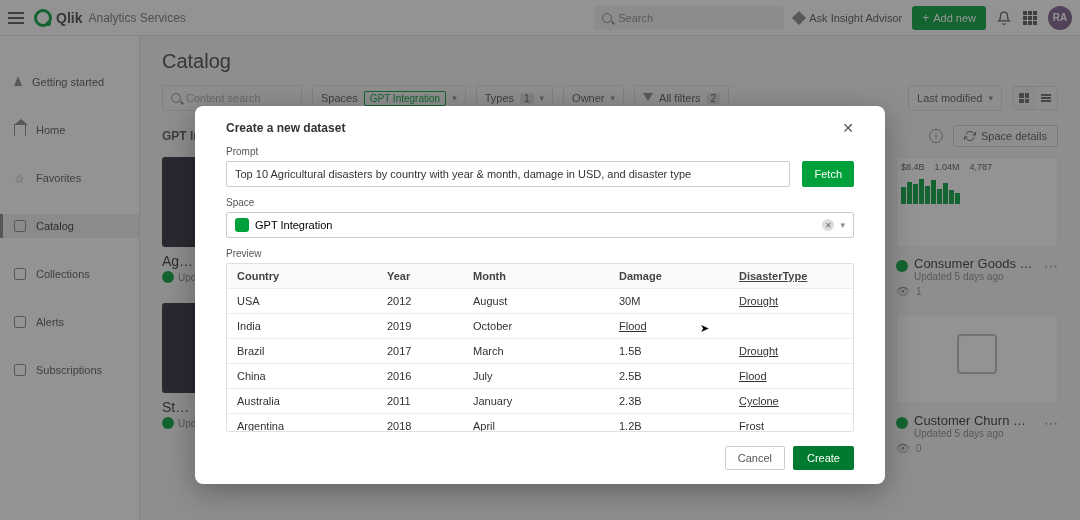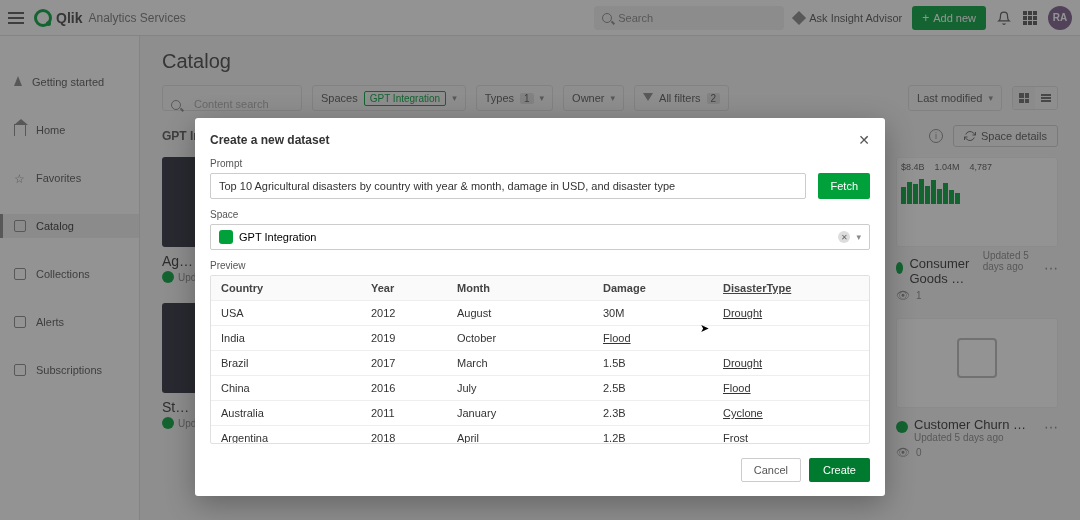--- a/index.html
+++ b/index.html
@@ -30,21 +30,21 @@
 .sb-item.active { background:#eee; color:#333; border-left:3px solid #888; padding-left:11px; }
 .sb-ico { width:12px; height:12px; border:1.5px solid #888; }
 .sb-ico.rocket { border:none; width:0; height:0; border-left:4px solid transparent; border-right:4px solid transparent; border-bottom:10px solid #888; }
 .sb-ico.home { border-bottom:none; position:relative; }
 .sb-ico.home::before { content:""; position:absolute; top:-6px; left:-1px; border-left:7px solid transparent; border-right:7px solid transparent; border-bottom:6px solid #888; }
 .sb-ico.star { border:none; font-size:12px; color:#888; }
 .sb-ico.coll { border-radius:2px; }
 .main { flex:1; padding:14px 22px; overflow:hidden; position:relative; }
 .page-title { font-size:20px; color:#444; margin-bottom:12px; }
 .filterbar { display:flex; align-items:center; gap:10px; margin-bottom:14px; }
-.content-search { width:140px; height:26px; border:1px solid #ddd; border-radius:3px; display:flex; align-items:flex-end; padding:0 8px; gap:13px; font-size:11px; color:#aaa; }
+.content-search { width:140px; height:26px; border:1px solid #ddd; border-radius:3px; display:flex; align-items:center; padding:0 8px; gap:5px; font-size:11px; color:#aaa; }
 .pill { height:26px; border:1px solid #ddd; border-radius:3px; display:flex; align-items:center; padding:0 8px; gap:6px; font-size:11px; color:#555; cursor:pointer; }
 .chip-green { border:1px solid #00a13a; color:#00a13a; padding:1px 5px; border-radius:2px; font-size:10px; }
 .chip-count { background:#ddd; color:#555; padding:0 4px; border-radius:2px; font-size:10px; }
 .chev { font-size:9px; color:#888; }
 .funnel { width:10px; height:10px; border-top:8px solid #888; border-left:5px solid transparent; border-right:5px solid transparent; position:relative; }
 .fb-spacer { flex:1; }
 .view-toggle { display:flex; border:1px solid #ddd; border-radius:3px; overflow:hidden; }
 .vt-btn { width:22px; height:22px; display:flex; align-items:center; justify-content:center; cursor:pointer; }
 .vt-btn.active { background:#eee; }
 .vt-grid { width:10px; height:10px; display:grid; grid-template-columns:1fr 1fr; gap:1px; }
@@ -69,21 +69,21 @@
 .bar-row { display:flex; gap:1px; align-items:flex-end; height:28px; margin-top:4px; }
 .bar-row span { width:5px; background:#00a13a; }
 .placeholder-ico { height:70px; display:flex; align-items:center; justify-content:center; }
 .ph-box { width:40px; height:40px; border:2px solid #bbb; border-radius:4px; }
 .card-foot { display:flex; align-items:center; gap:6px; margin-top:3px; }
 .eye { font-size:11px; color:#888; }
 .num { font-size:10px; color:#888; }
 .dots { color:#888; font-size:14px; margin-left:auto; cursor:pointer; }
 
 .backdrop { position:absolute; inset:0; background:rgba(40,40,40,0.5); display:flex; align-items:flex-start; justify-content:center; padding-top:106px; }
-.modal { width:690px; background:#fff; border-radius:3px; box-shadow:0 8px 30px rgba(0,0,0,0.3); padding:14px 15px;margin-top:12px; }
+.modal { width:690px; background:#fff; border-radius:8px; box-shadow:0 8px 30px rgba(0,0,0,0.3); padding:14px 31px; }
 .modal-head { display:flex; align-items:center; margin-bottom:10px; }
 .modal-title { font-size:12px; font-weight:700; color:#333; }
 .close-x { margin-left:auto; font-size:14px; color:#555; cursor:pointer; }
 .label { font-size:10px; color:#555; margin-bottom:4px; }
 .prompt-row { display:flex; gap:12px; margin-bottom:10px;justify-content:flex-end; }
 .prompt-input { flex:1; border:1px solid #ccc; border-radius:2px; padding:6px 8px; font-size:11px; color:#333; }
 .fetch-btn { background:#00a13a; color:#fff; font-size:11px; padding:6px 12px; border-radius:2px; cursor:pointer; border:none; }
 .space-select { border:1px solid #ccc; border-radius:2px; padding:5px 8px; display:flex; align-items:center; gap:6px; font-size:11px; margin-bottom:10px; }
 .space-ico { width:14px; height:14px; background:#00a13a; border-radius:3px; }
 .space-clear { margin-left:auto; width:12px; height:12px; border-radius:50%; background:#ddd; font-size:8px; display:flex; align-items:center; justify-content:center; color:#666; cursor:pointer; }
@@ -282,21 +282,21 @@
                 <span style="height:65%"></span>
                 <span style="height:85%"></span>
                 <span style="height:55%"></span>
                 <span style="height:75%"></span>
                 <span style="height:50%"></span>
                 <span style="height:40%"></span>
               </div>
           </div>
           <div class="card-foot">
             <div class="mini-avatar"></div>
-            <div style="display:flex;flex-direction:row">
+            <div style="display:flex;flex-direction:column">
               <span class="card-title" style="font-size:13px">Consumer Goods …</span>
               <span class="num">Updated 5 days ago</span>
             </div>
             <span class="dots">⋯</span>
           </div>
           <div class="card-foot">
               <span class="eye">👁</span>
               <span class="num">1</span>
             </div>
         </div>

